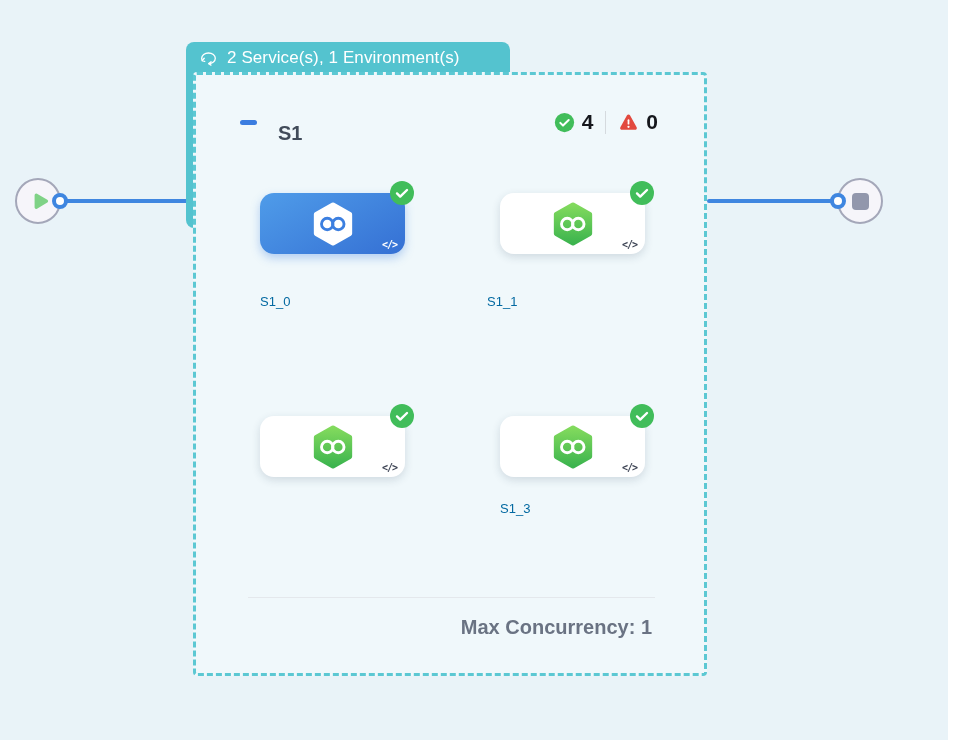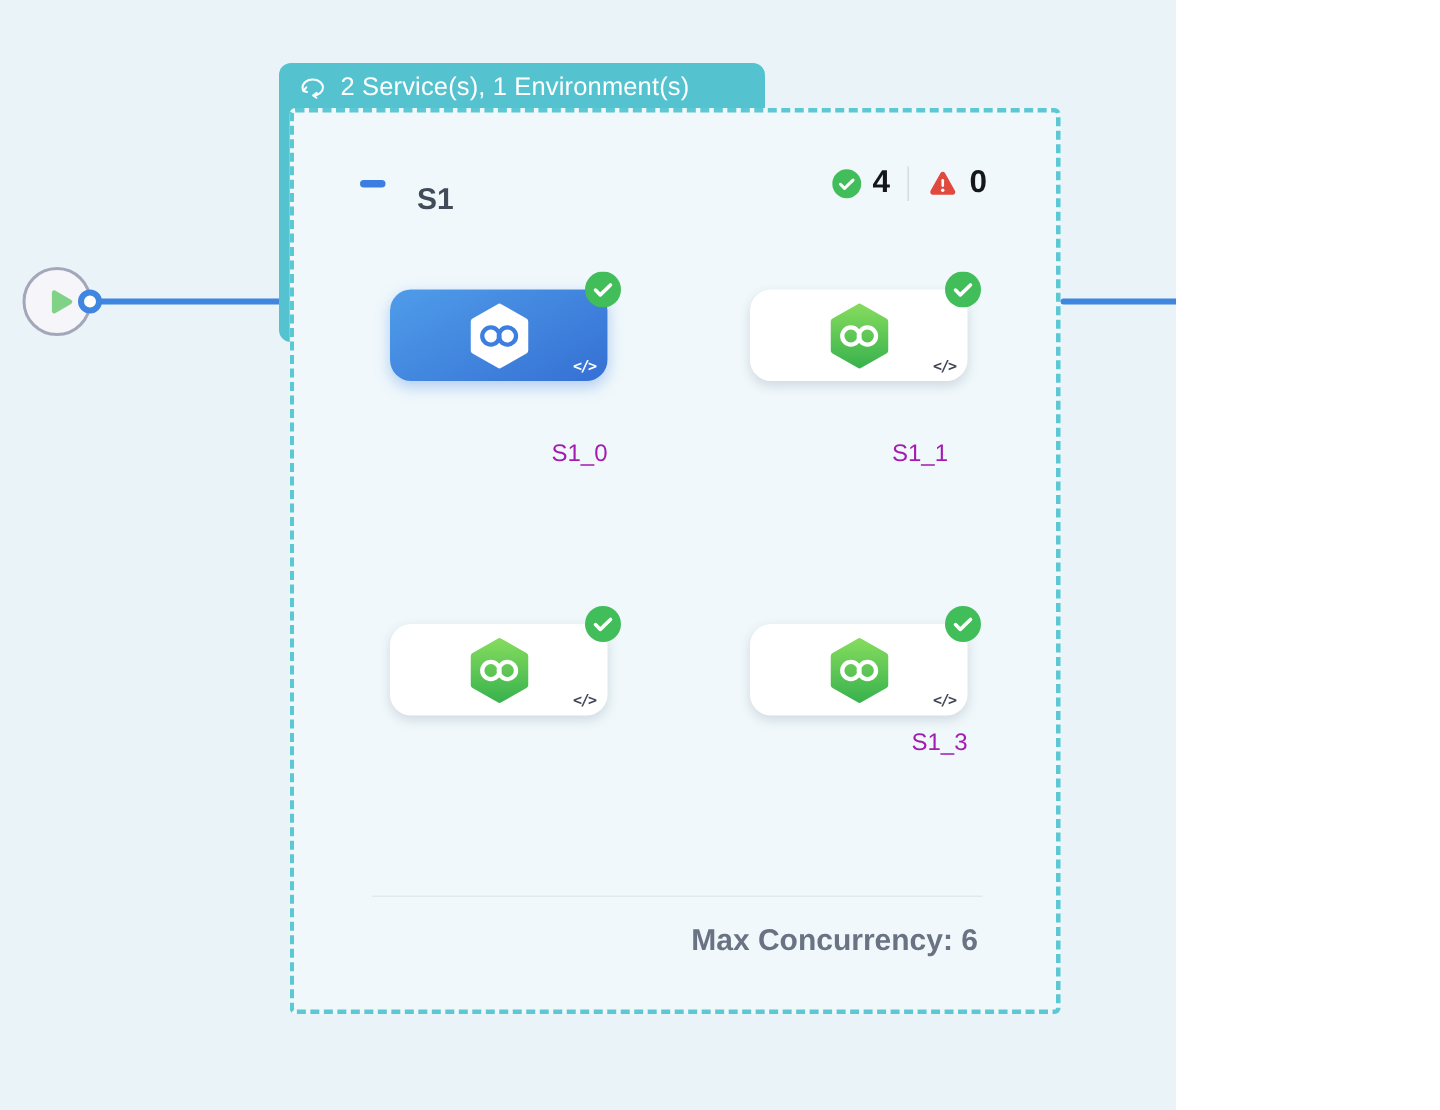--- a/index.html
+++ b/index.html
@@ -1,19 +1,19 @@
 <!DOCTYPE html>
 <html><head>
 <meta charset="utf-8">
 <style>
   * { margin:0; padding:0; box-sizing:border-box; }
   html,body { width:960px; height:740px; }
   body { font-family:"Liberation Sans","DejaVu Sans",sans-serif; }
 
-  .canvas { position:relative; width:784px; height:740px; background:#e9f3f8; overflow:hidden; }
+  .canvas { position:relative; width:948px; height:740px; background:#e9f3f8; overflow:hidden; }
 
   
   .edge { position:absolute; height:4px; background:#3f86e0; border-radius:2px; z-index:0; }
   .edge-left  { left:60px;  top:199px; width:131px; }
   .edge-right { left:707px; top:199px; width:132px; }
 
   
   .node-circle { position:absolute; width:46px; height:46px; border-radius:50%;
     background:#f6f5fa; border:2px solid #a4a7b9; z-index:3;
     display:flex; align-items:center; justify-content:center; cursor:pointer; }
@@ -57,25 +57,25 @@
   .card-2 { left:304px; top:118px; }
   .card-3 { left:64px;  top:341px; }
   .card-4 { left:304px; top:341px; }
 
   .status-badge { position:absolute; top:-12px; right:-9px; width:24px; height:24px; }
   .code-glyph { position:absolute; right:8px; bottom:4px; font-size:10px; font-weight:700;
     font-family:"DejaVu Sans Mono","Liberation Mono",monospace; letter-spacing:-1px; }
   .code-dark  { color:#3e4555; }
   .code-light { color:#ffffff; }
 
-  .svc-label { position:absolute; width:145px; text-align:right; font-size:16px; color:#a21caf; }
+  .svc-label { position:absolute; width:145px; text-align:left; font-size:13px; color:#0369a1; }
   .label-1 { left:64px;  top:219px; }
   .label-2 { left:291px; top:219px; }
   .label-3 { left:64px;  top:438px; }
-  .label-4 { left:304px; top:412px; }
+  .label-4 { left:304px; top:426px; }
 
   
   .stage-divider { position:absolute; left:52px; top:522px; width:407px; height:1px; background:#e4e8ec; }
   .stage-footer { position:absolute; right:52px; top:541px; font-size:20px; font-weight:700; color:#6a7383; }
 </style>
 </head>
 <body>
 
 <div class="canvas">
 
@@ -228,16 +228,16 @@
         </svg>
       </span>
       <span class="code-glyph code-dark">&lt;/&gt;</span>
     </div>
 
     <div class="svc-label label-1">S1_0</div>
     <div class="svc-label label-2">S1_1</div>
     <div class="svc-label label-4">S1_3</div>
 
     <div class="stage-divider"></div>
-    <div class="stage-footer">Max Concurrency: 6</div>
+    <div class="stage-footer">Max Concurrency: 1</div>
   </div>
 
 </div>
 
 </body></html>

